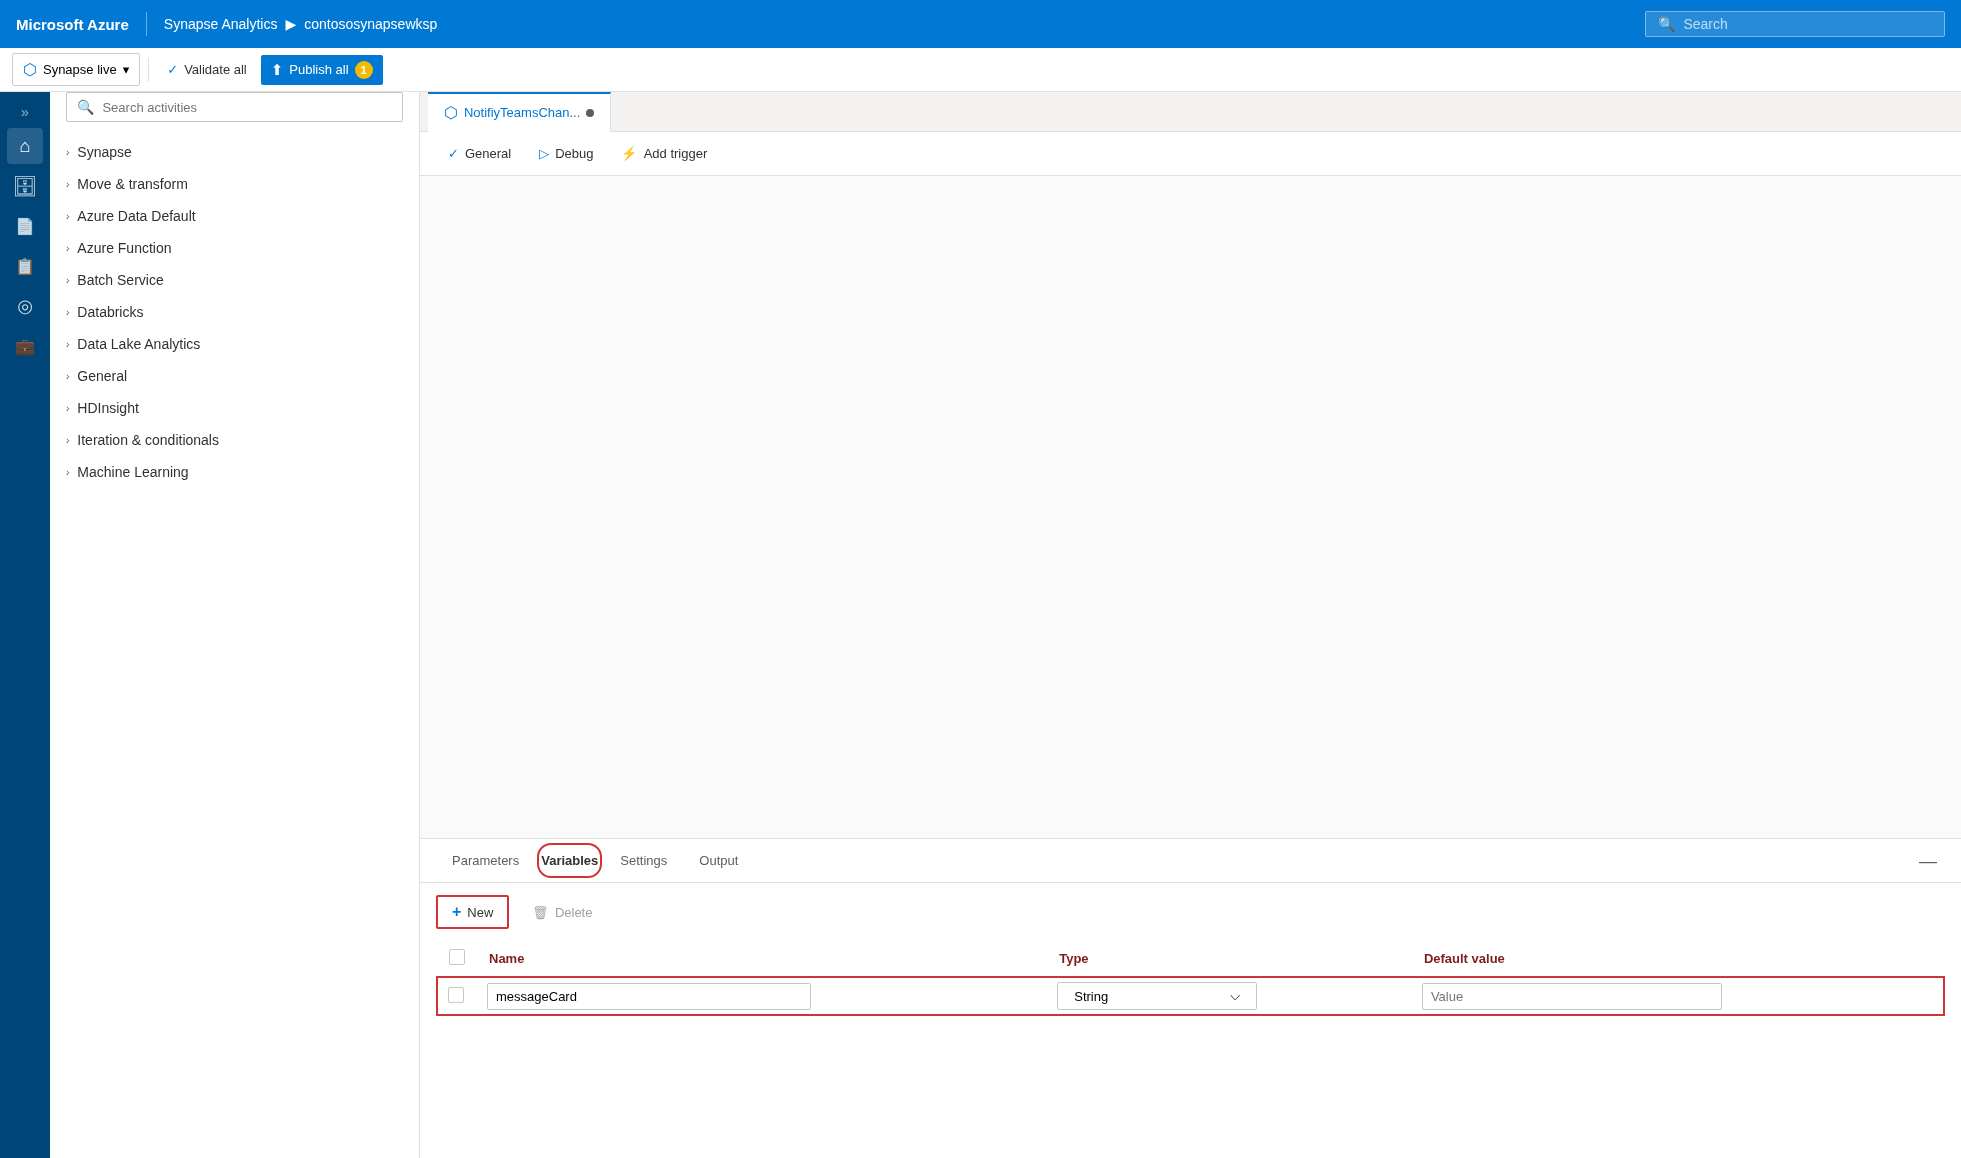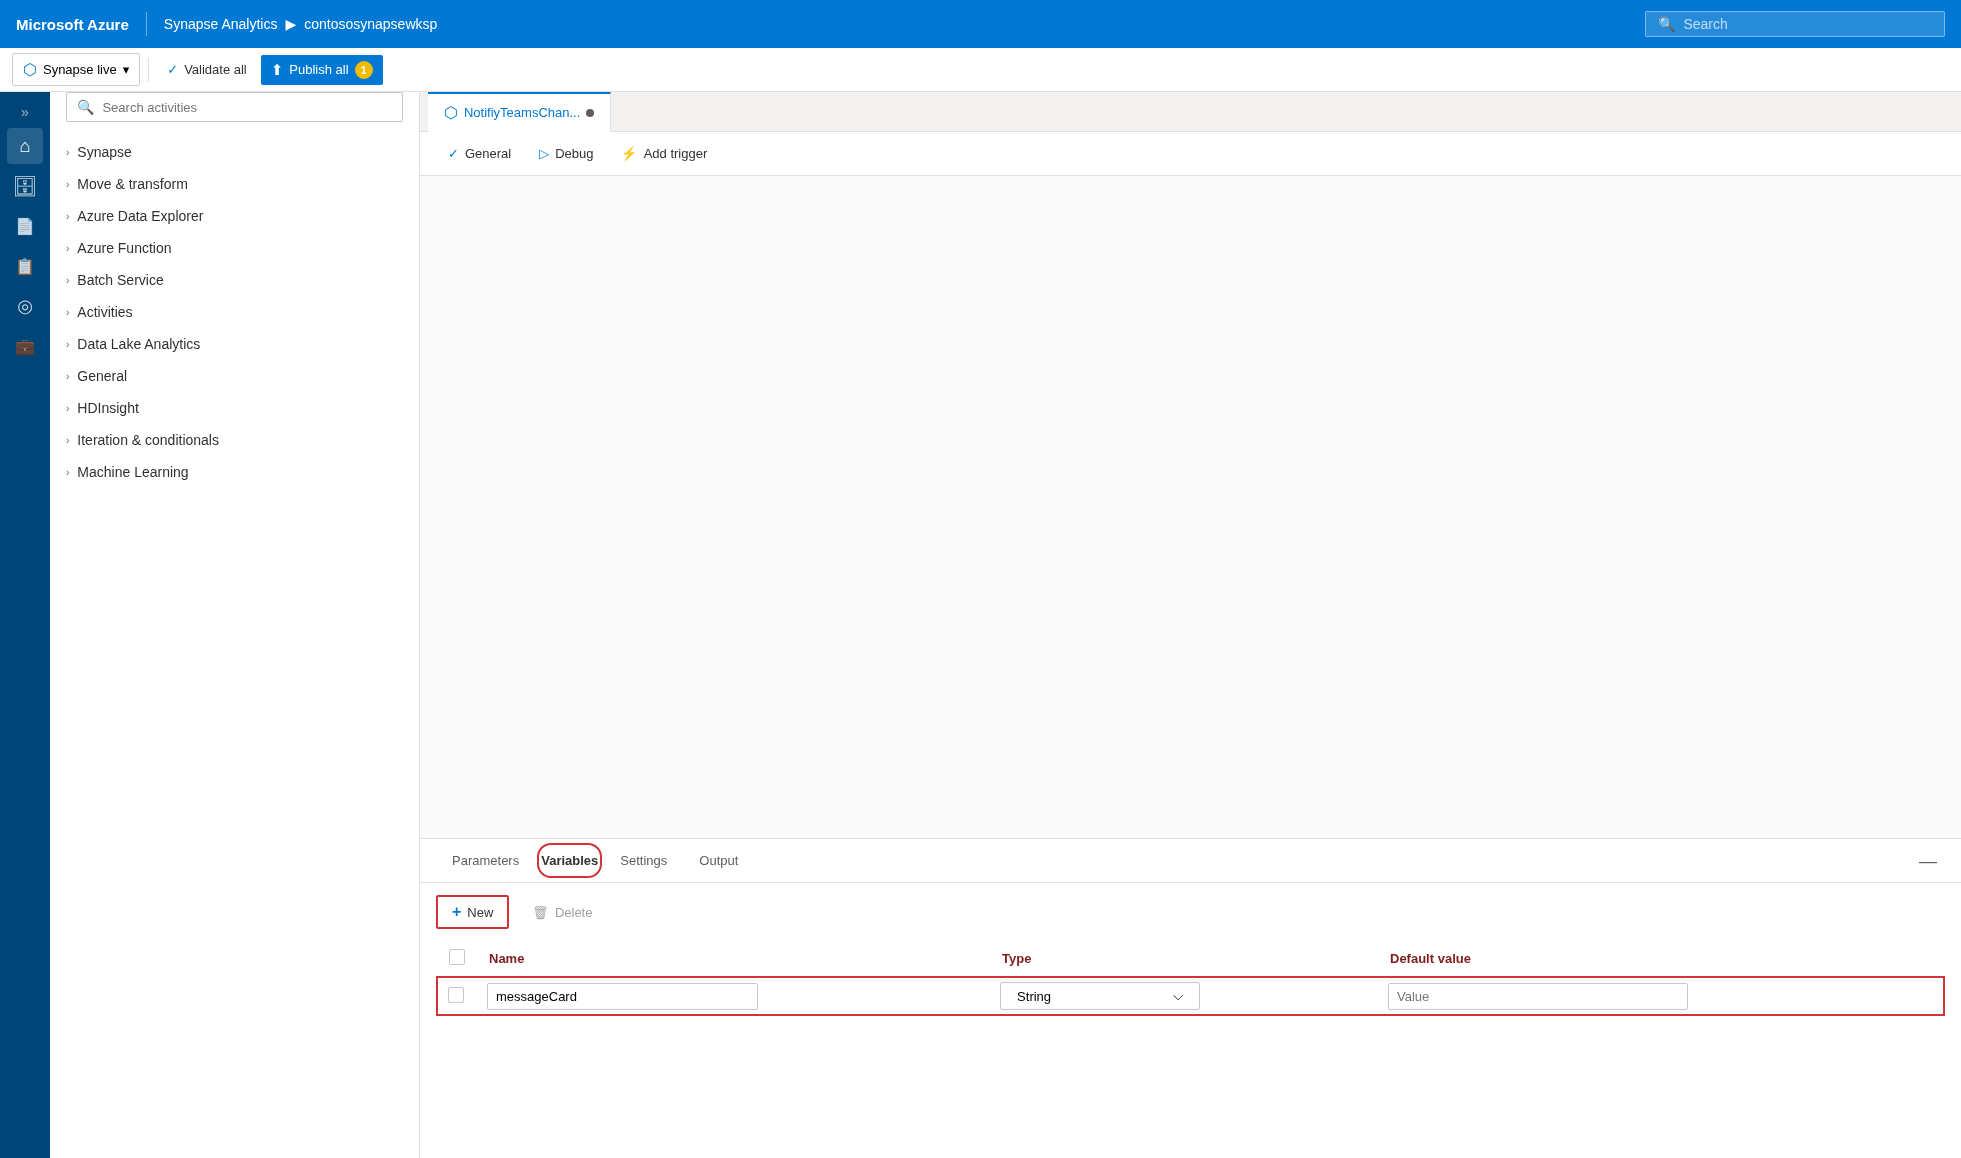--- a/index.html
+++ b/index.html
@@ -180,21 +180,21 @@
     .checkbox-cell { width: 36px; }
     .checkbox {
       width: 16px; height: 16px; border: 1px solid #c8c6c4; border-radius: 2px;
       display: inline-flex; align-items: center; justify-content: center;
       cursor: pointer; background: white;
     }
     .row-highlight { border: 2px solid #d13438; }
     .row-highlight td { padding: 4px 10px; }
     .name-input {
       border: 1px solid #c8c6c4; border-radius: 2px;
-      padding: 5px 8px; font-size: 13px; width: 271px; outline: none;
+      padding: 5px 8px; font-size: 13px; width: 324px; outline: none;
     }
     .type-select-wrapper {
       display: flex; align-items: center;
       border: 1px solid #c8c6c4; border-radius: 2px;
       padding: 5px 16px; font-size: 13px; width: 200px;
       background: white; justify-content: space-between; cursor: pointer;
     }
     .value-input {
       border: 1px solid #c8c6c4; border-radius: 2px;
       padding: 5px 8px; font-size: 13px; width: 300px; outline: none;
@@ -268,33 +268,33 @@
       <div class="activity-group-item">
         <span class="chevron-right">›</span>
         <span>Synapse</span>
       </div>
       <div class="activity-group-item">
         <span class="chevron-right">›</span>
         <span>Move &amp; transform</span>
       </div>
       <div class="activity-group-item">
         <span class="chevron-right">›</span>
-        <span>Azure Data Explorer</span>
+        <span>Azure Data Default</span>
       </div>
       <div class="activity-group-item">
         <span class="chevron-right">›</span>
         <span>Azure Function</span>
       </div>
       <div class="activity-group-item">
         <span class="chevron-right">›</span>
         <span>Batch Service</span>
       </div>
       <div class="activity-group-item">
         <span class="chevron-right">›</span>
-        <span>Activities</span>
+        <span>Databricks</span>
       </div>
       <div class="activity-group-item">
         <span class="chevron-right">›</span>
         <span>Data Lake Analytics</span>
       </div>
       <div class="activity-group-item">
         <span class="chevron-right">›</span>
         <span>General</span>
       </div>
       <div class="activity-group-item">

